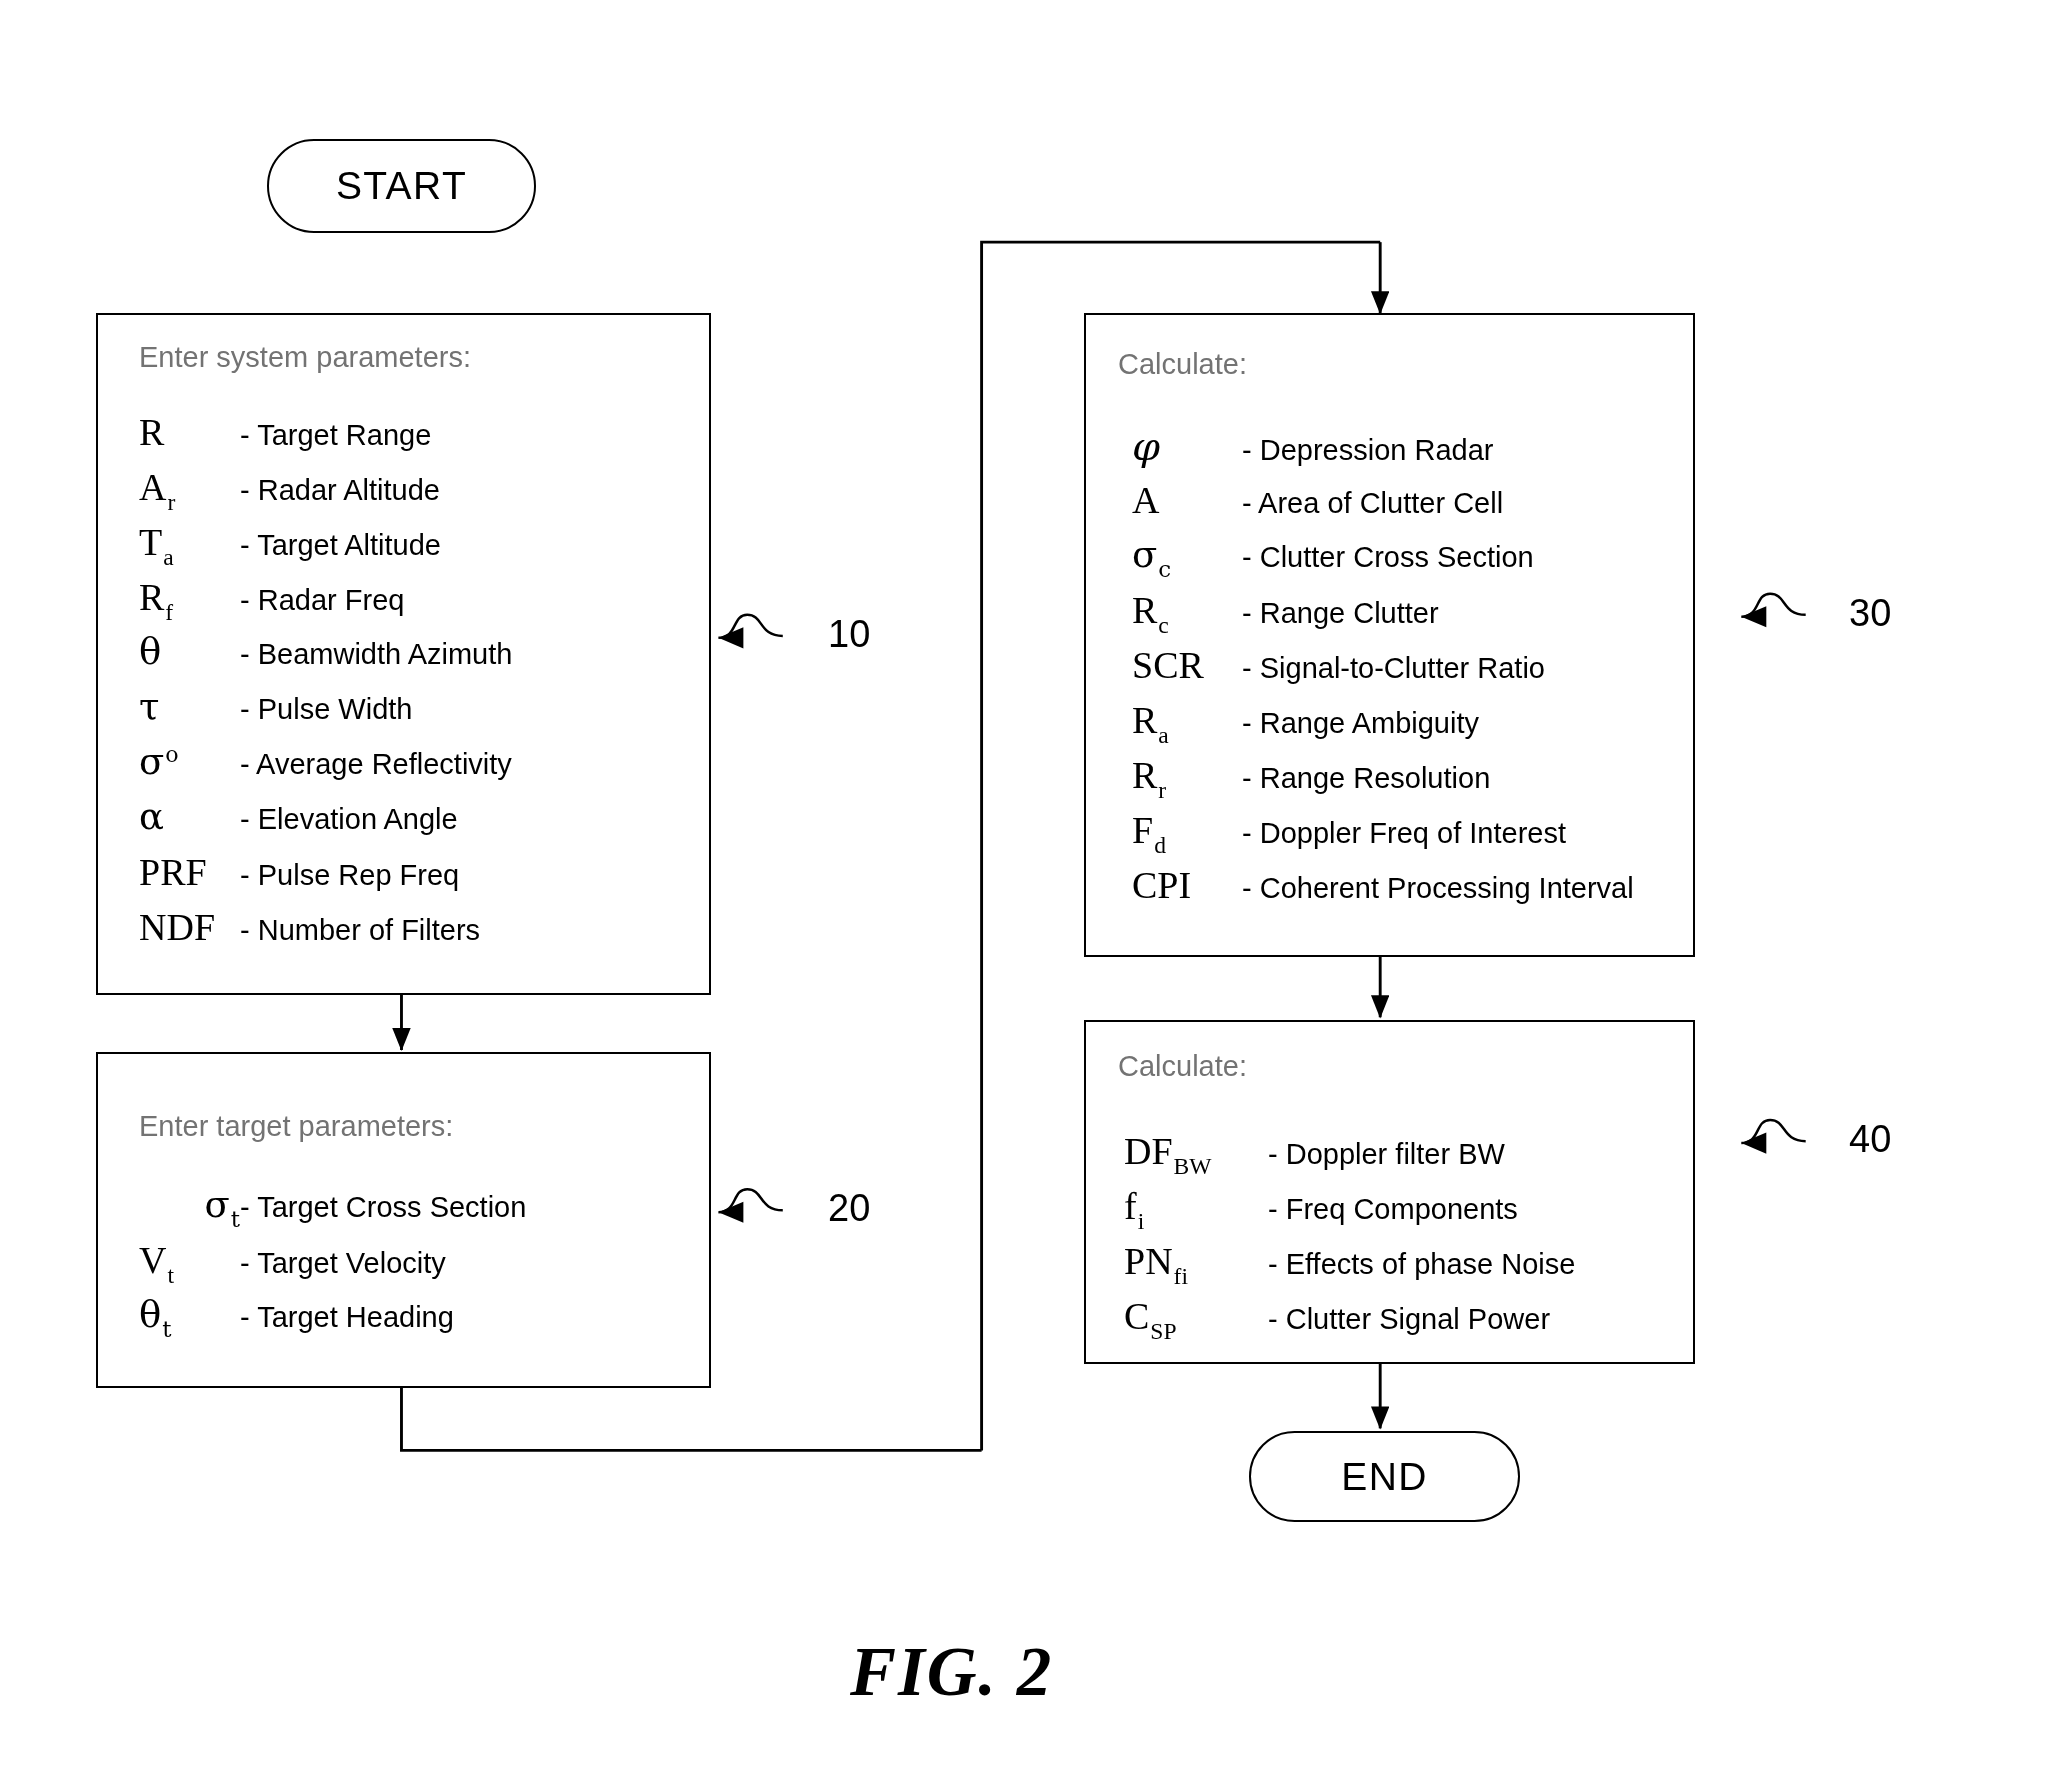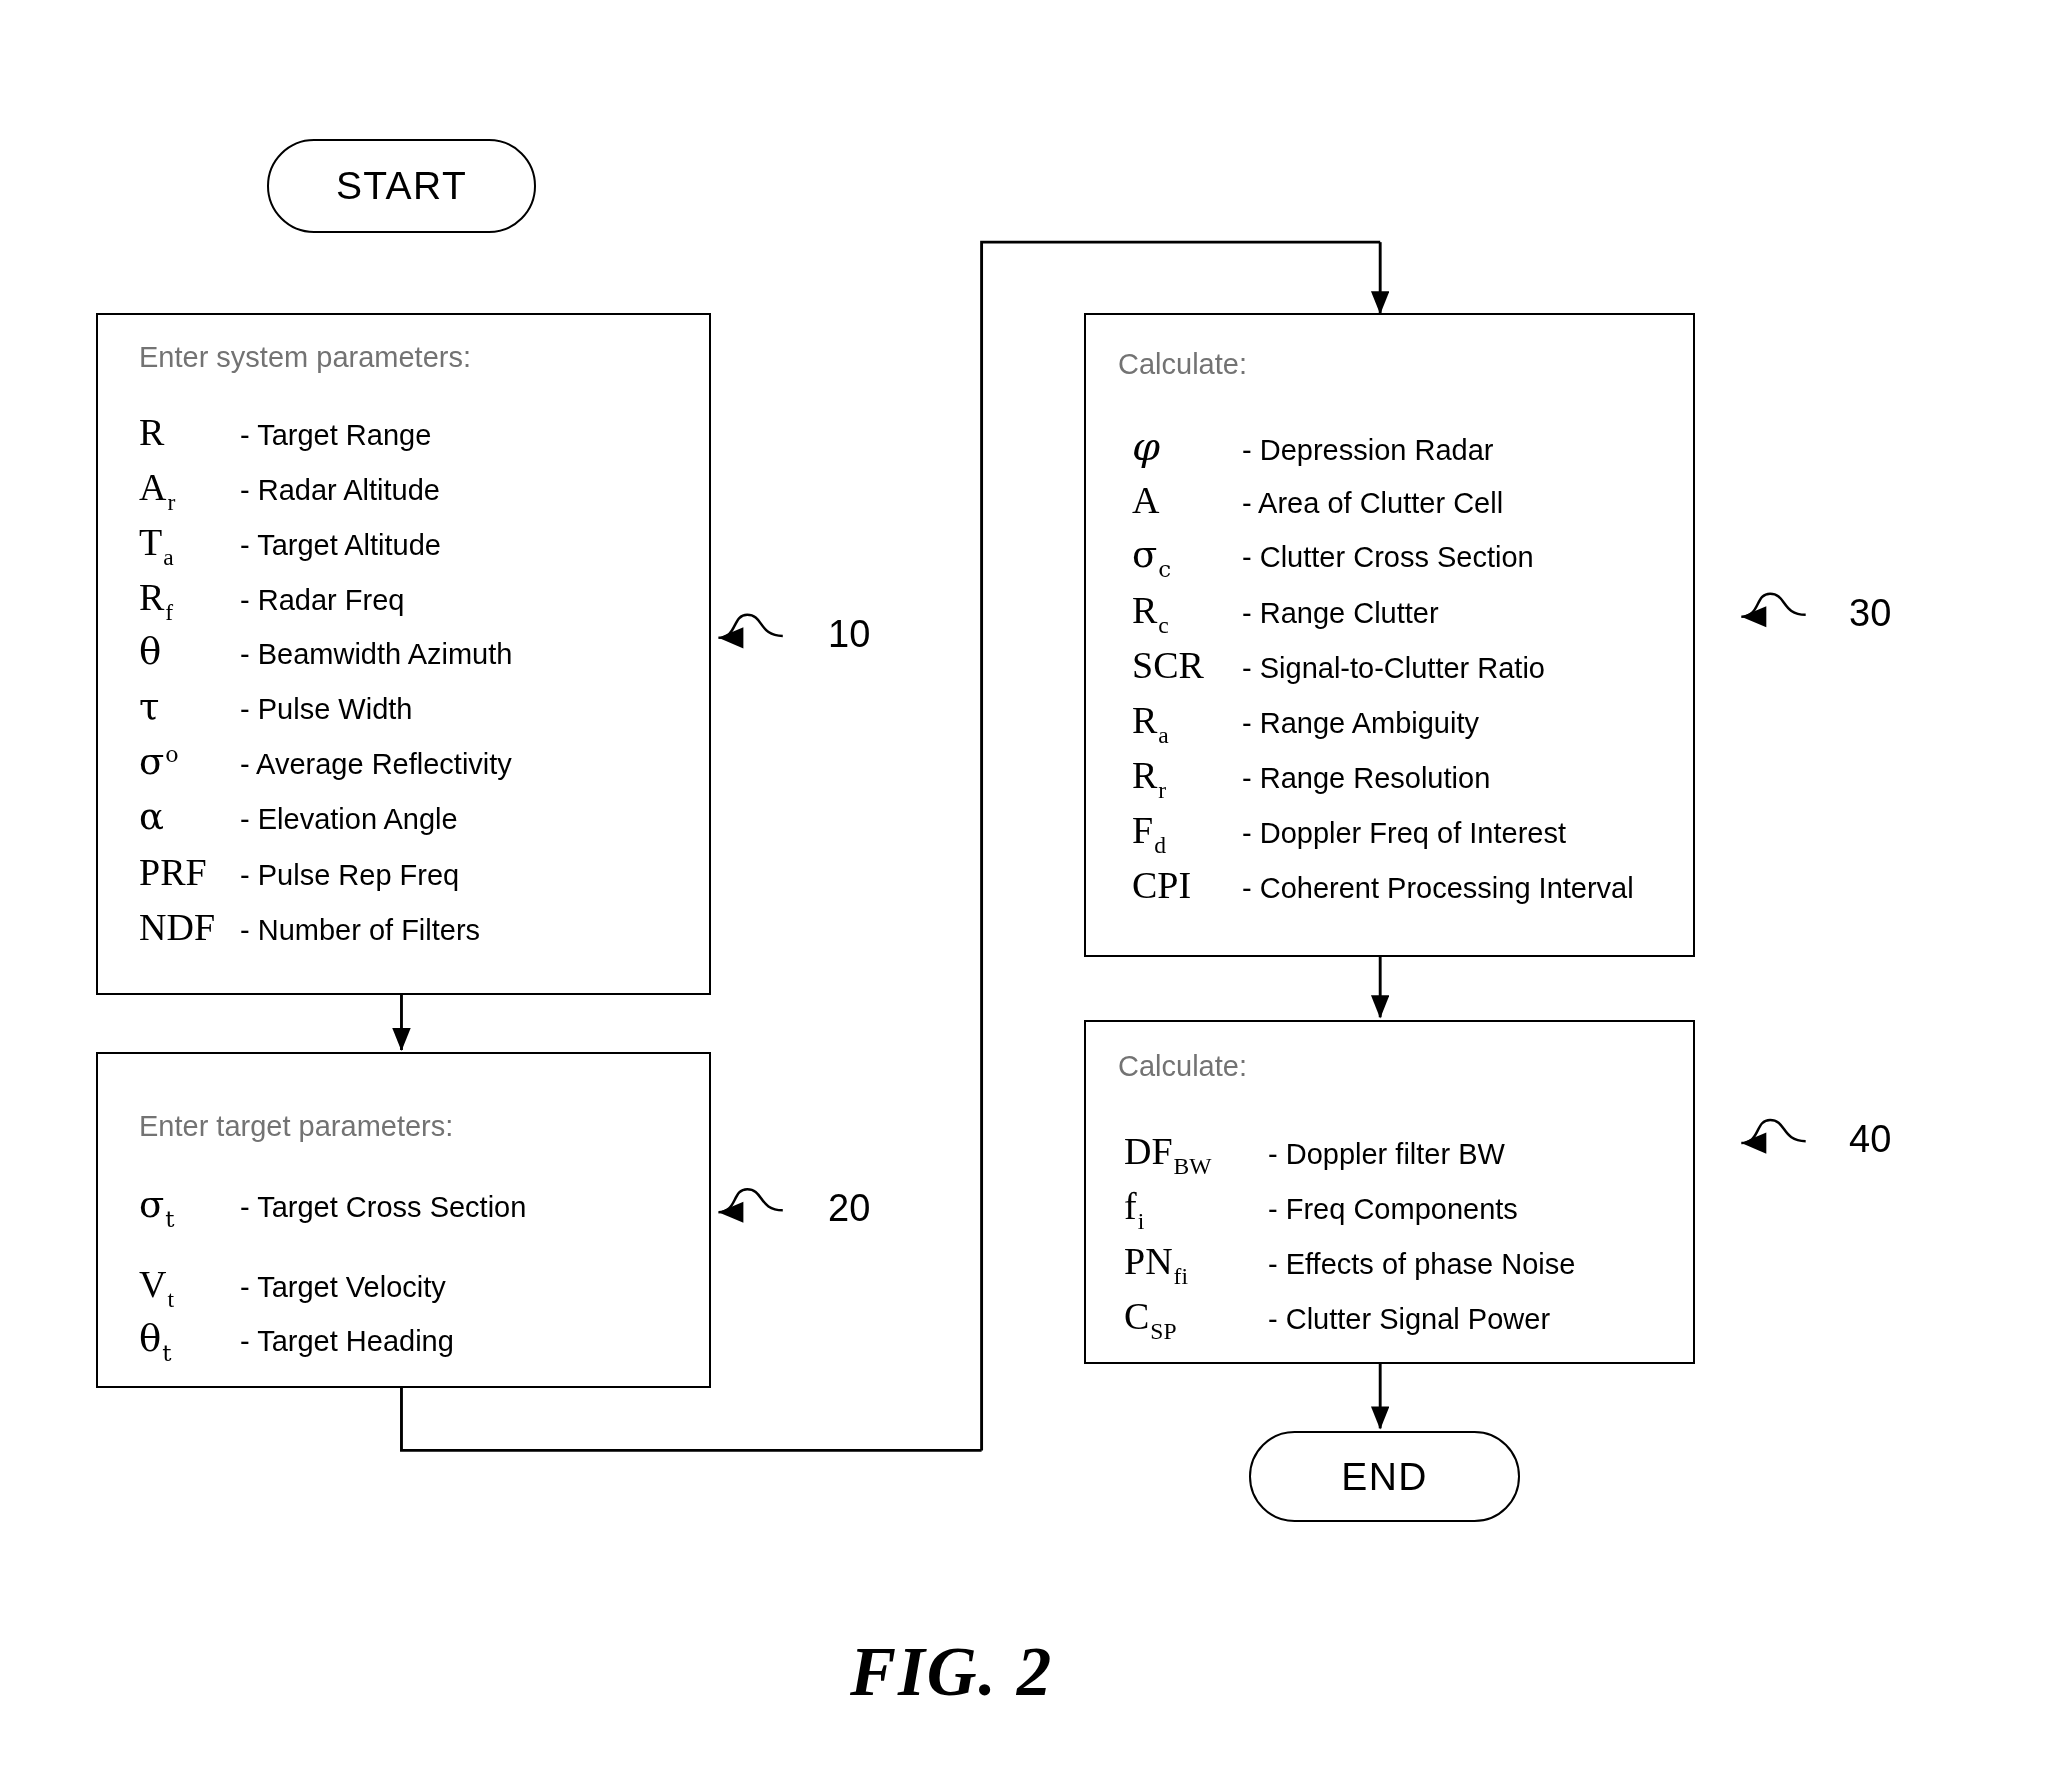--- a/index.html
+++ b/index.html
@@ -209,24 +209,24 @@
       <span class="desc">- Number of Filters</span>
     </div>
   </div>
   <div class="refnum" style="left:828px; top:613px;">10</div>
 
   <div class="pbox" style="left:96px; top:1052px; width:615px; height:336px;">
   </div>
   <div class="pbox-title" style="left:139px; top:1110px;">Enter target parameters:</div>
   <div class="deflist" style="left:139px; top:1186px;">
     <div class="defrow" style="height:55px;">
-      <span class="sym greek" style="width:101px;"><span>σ</span><span class="sub">t</span></span>
+      <span class="sym greek" style="width:101px;text-align:right;"><span>σ</span><span class="sub">t</span></span>
       <span class="desc">- Target Cross Section</span>
     </div>
-    <div class="defrow" style="height:55px;margin-top:24px;">
+    <div class="defrow" style="height:55px;">
       <span class="sym" style="width:101px;"><span>V</span><span class="sub">t</span></span>
       <span class="desc">- Target Velocity</span>
     </div>
     <div class="defrow" style="height:55px;">
       <span class="sym greek" style="width:101px;"><span>θ</span><span class="sub">t</span></span>
       <span class="desc">- Target Heading</span>
     </div>
   </div>
   <div class="refnum" style="left:828px; top:1187px;">20</div>
 

